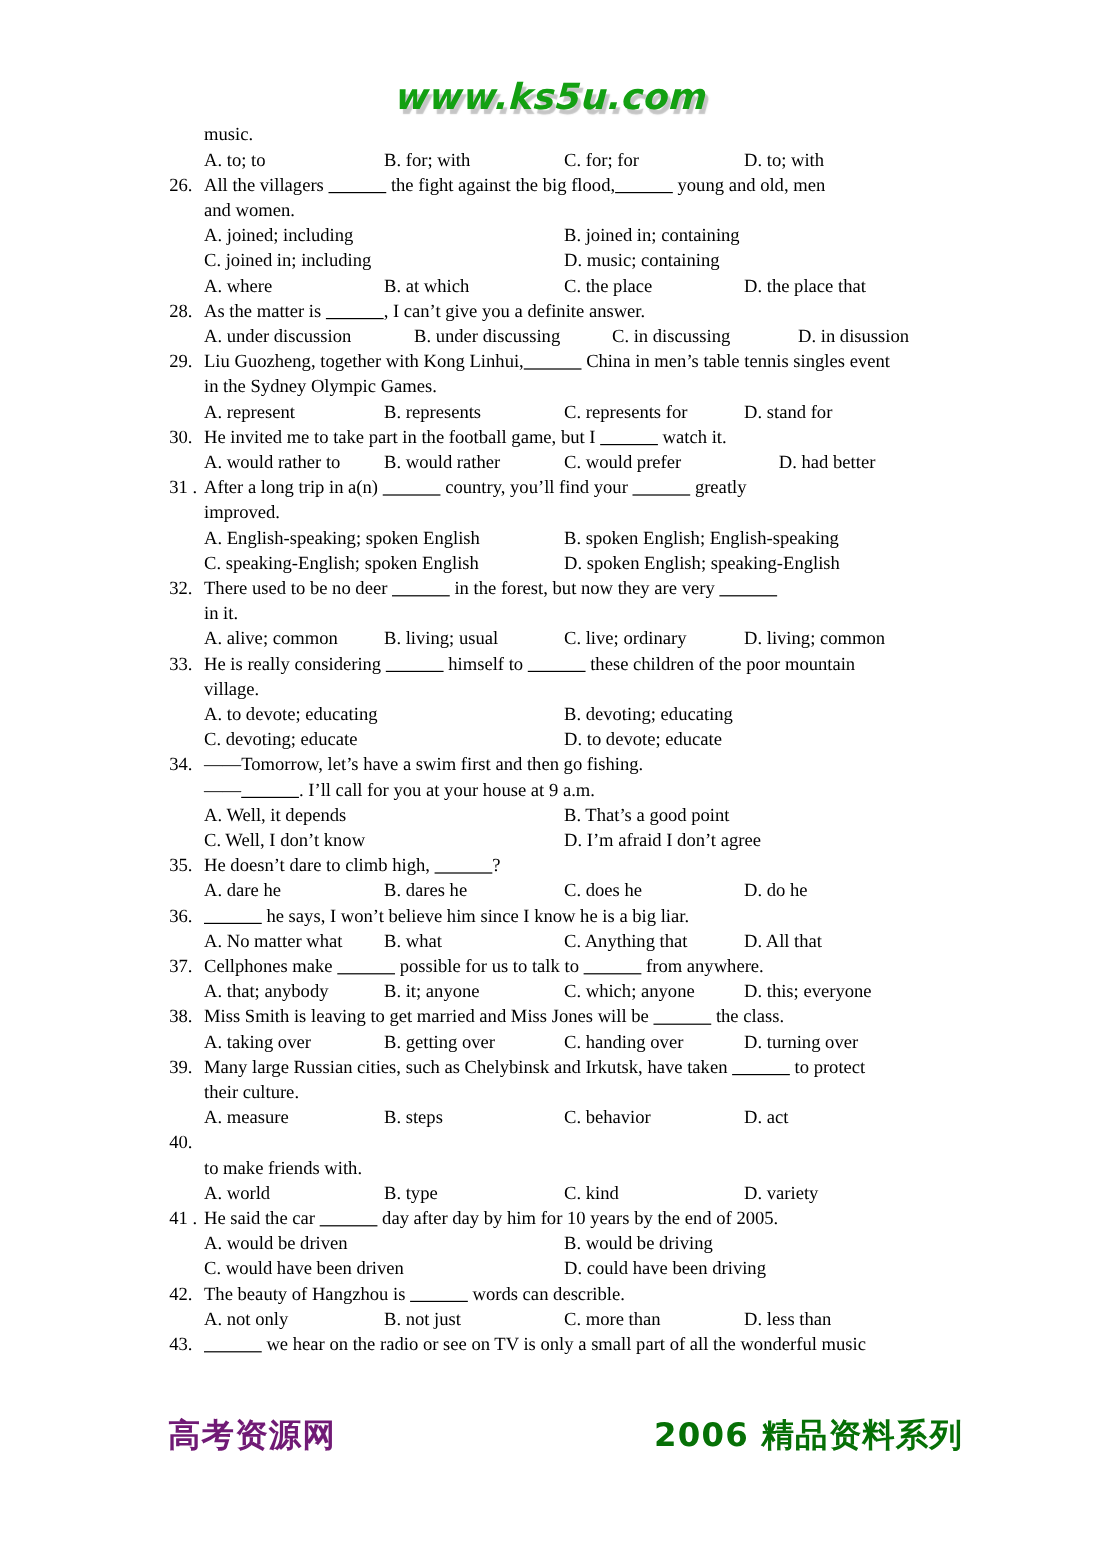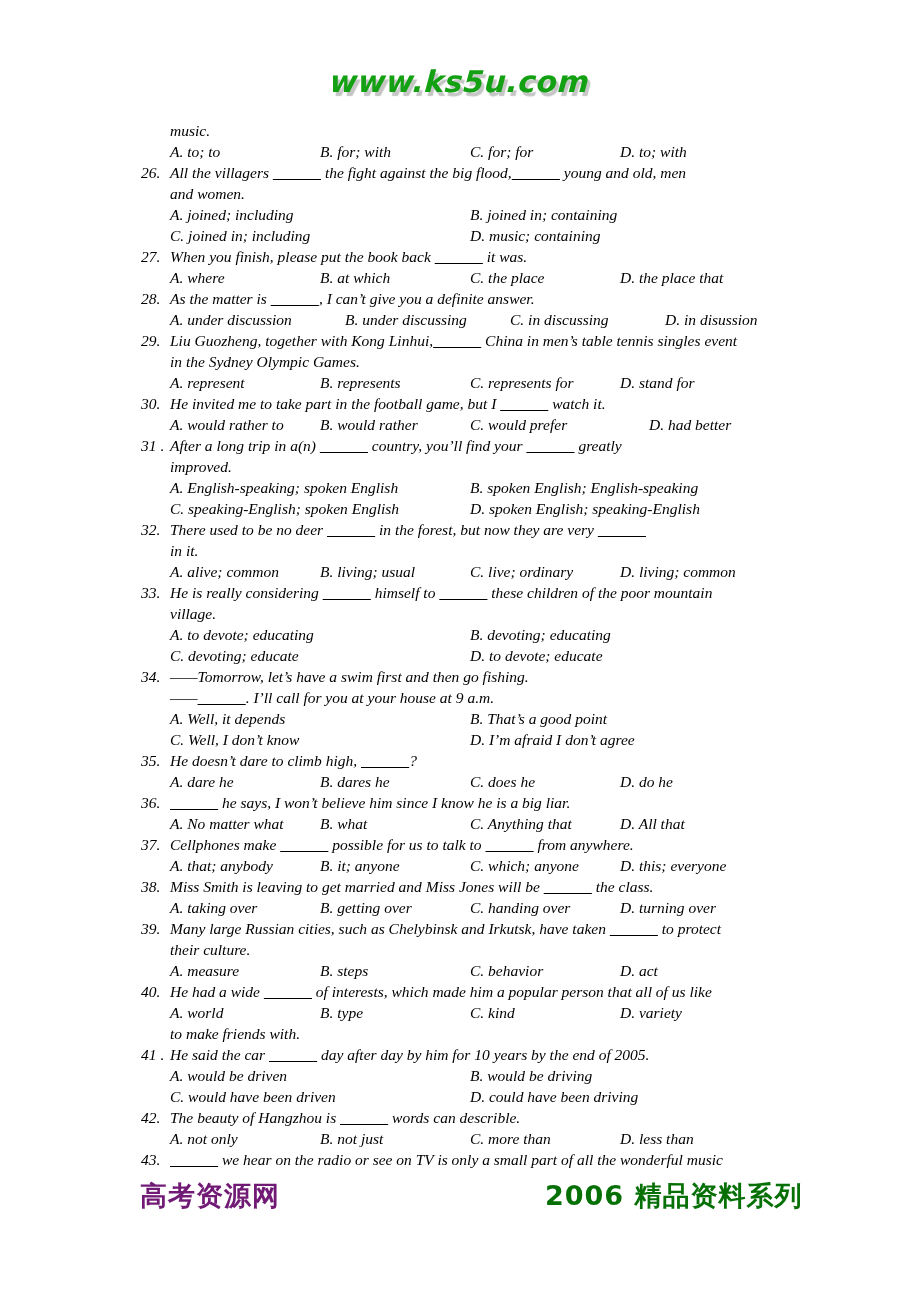--- a/index.html
+++ b/index.html
@@ -33,24 +33,23 @@
     font-style: italic;
     letter-spacing: 0.5px;
     color: #13a012;
     text-shadow: 3px 4px 1px rgba(150,150,150,0.55);
     transform: skewX(-4deg);
   }
 
   
   #sheet {
     position: absolute;
-    top: 120px;
+    top: 102px;
     left: 0;
     width: 853px;
-    font-style: italic;
   }
 
   .line {
     position: relative;
     height: 21px;
     line-height: 21px;
     font-size: 15.5px;
     white-space: nowrap;
   }
 
@@ -153,24 +152,20 @@
     </div>
     <div class="line">
       <span class="opt h1">A. joined; including</span>
       <span class="opt h2">B. joined in; containing</span>
     </div>
     <div class="line">
       <span class="opt h1">C. joined in; including</span>
       <span class="opt h2">D. music; containing</span>
     </div>
     <div class="line">
-      <span class="qnum">27.</span>
-      <span class="qbody">When you finish, please put the book back <span class="blank"></span> it was.</span>
-    </div>
-    <div class="line">
       <span class="opt" style="left: 170px;">A. where</span>
       <span class="opt" style="left: 320px;">B. at which</span>
       <span class="opt" style="left: 470px;">C. the place</span>
       <span class="opt" style="left: 620px;">D. the place that</span>
     </div>
     <div class="line">
       <span class="qnum">28.</span>
       <span class="qbody">As the matter is <span class="blank"></span>, I can’t give you a definite answer.</span>
     </div>
     <div class="line">
@@ -308,32 +303,31 @@
       <span class="cont">their culture.</span>
     </div>
     <div class="line">
       <span class="opt" style="left: 170px;">A. measure</span>
       <span class="opt" style="left: 320px;">B. steps</span>
       <span class="opt" style="left: 470px;">C. behavior</span>
       <span class="opt" style="left: 620px;">D. act</span>
     </div>
     <div class="line">
       <span class="qnum">40.</span>
-      <span class="qbody">He had a wide <span class="blank"></span> of interests, which made him a popular person that all of us like</span>
+    </div>
+    <div class="line">
+      <span class="cont">to make friends with.</span>
     </div>
     <div class="line">
       <span class="opt" style="left: 170px;">A. world</span>
       <span class="opt" style="left: 320px;">B. type</span>
       <span class="opt" style="left: 470px;">C. kind</span>
       <span class="opt" style="left: 620px;">D. variety</span>
     </div>
     <div class="line">
-      <span class="cont">to make friends with.</span>
-    </div>
-    <div class="line">
       <span class="qnum">41 .</span>
       <span class="qbody">He said the car <span class="blank"></span> day after day by him for 10 years by the end of 2005.</span>
     </div>
     <div class="line">
       <span class="opt h1">A. would be driven</span>
       <span class="opt h2">B. would be driving</span>
     </div>
     <div class="line">
       <span class="opt h1">C. would have been driven</span>
       <span class="opt h2">D. could have been driving</span>

